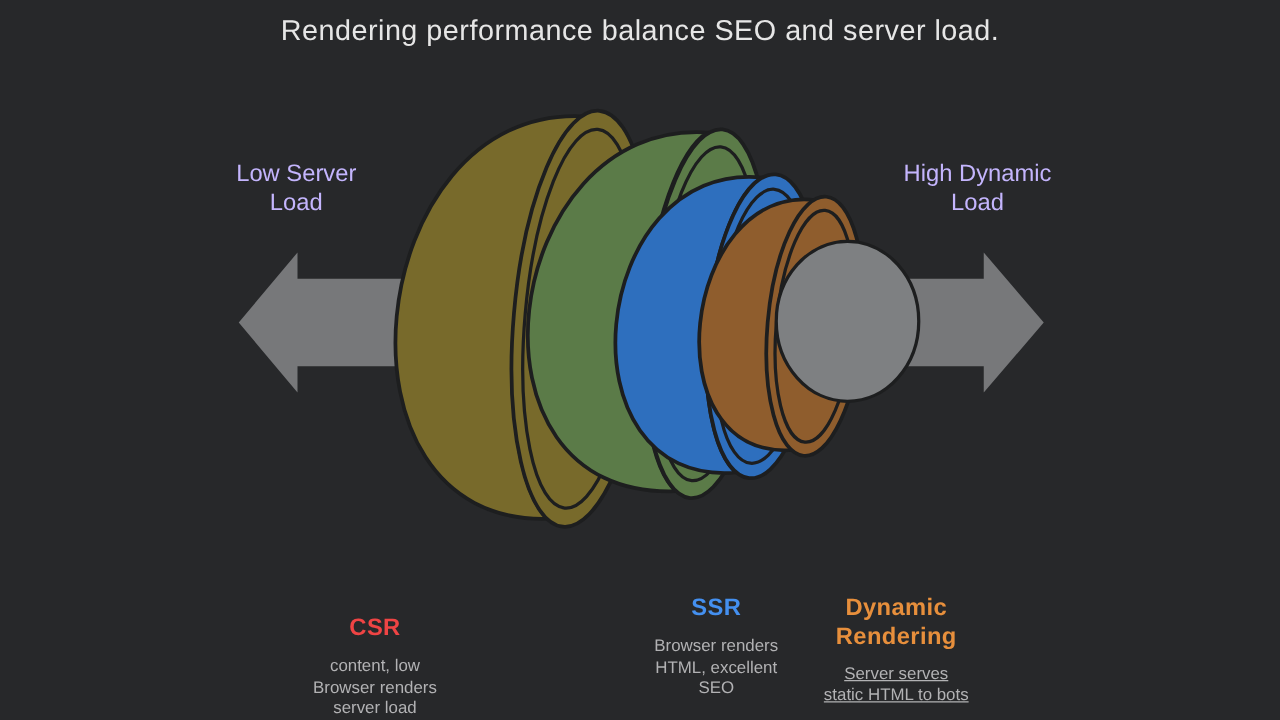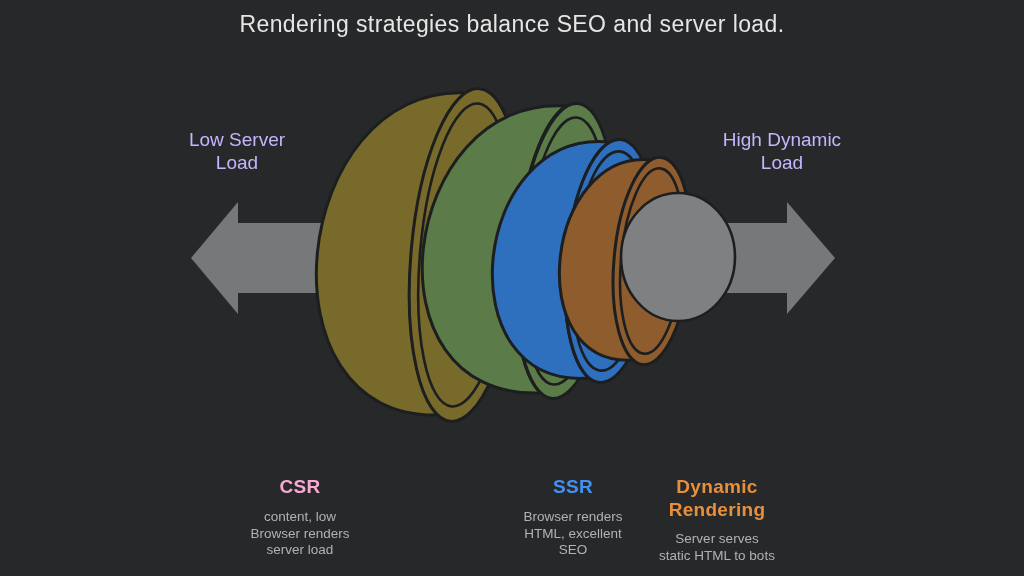--- a/index.html
+++ b/index.html
@@ -24,29 +24,29 @@
   .shell-inner{fill:none;stroke:#1d1e1f;stroke-width:2.6;}
   .core{stroke:#1d1e1f;stroke-width:2.6;}
   .legend-col{position:absolute;top:475px;width:170px;text-align:center;}
   .legend-col.c1{left:215px;}
   .legend-col.c2{left:355px;}
   .legend-col.c3{left:488px;}
   .legend-col.c4{left:632px;}
   .legend-heading{font-size:19px;font-weight:700;line-height:23px;letter-spacing:.3px;}
   .legend-heading .line{display:block;}
   .legend-desc{margin-top:11px;font-size:13.5px;line-height:16.5px;color:#b2b2b4;}
-  .legend-col.c4 .legend-desc{margin-top:10px;}
+  .legend-col.c4 .legend-desc{margin-top:10px;text-decoration:underline;}
   .legend-desc .line{display:block;}
 </style>
 </head>
 <body>
 
 <div class="stage">
 
-  <div class="title">Rendering strategies balance SEO and server load.</div>
+  <div class="title">Rendering performance balance SEO and server load.</div>
 
   <div class="side-label left">
     <span class="line">Low Server</span>
     <span class="line">Load</span>
   </div>
 
   <div class="side-label right">
     <span class="line">High Dynamic</span>
     <span class="line">Load</span>
   </div>
@@ -76,21 +76,21 @@
     <g>
       <path class="shell" d="M652,160 C545,148 520,368 634,360 A38,104 5 0 1 652,160 Z" style="fill: rgb(143, 93, 45);"></path>
       <ellipse class="shell" cx="652" cy="261" rx="38" ry="104" transform="rotate(5 652 261)" style="fill: rgb(143, 93, 45);"></ellipse>
       <ellipse class="shell-inner" cx="652" cy="261" rx="31" ry="93" transform="rotate(5 652 261)"></ellipse>
     </g>
 
     <ellipse class="core" cx="678" cy="257" rx="57" ry="64" style="fill: rgb(126, 128, 130);"></ellipse>
   </svg>
 
   <div class="legend-col c1">
-    <div class="legend-heading" style="color: #f9a8d4;">
+    <div class="legend-heading" style="color: #ef4444; margin-top: 16px;">
       <span class="line">CSR</span>
     </div>
     <div class="legend-desc">
       <span class="line">content, low</span>
       <span class="line">Browser renders</span>
       <span class="line">server load</span>
     </div>
   </div>
 
 

